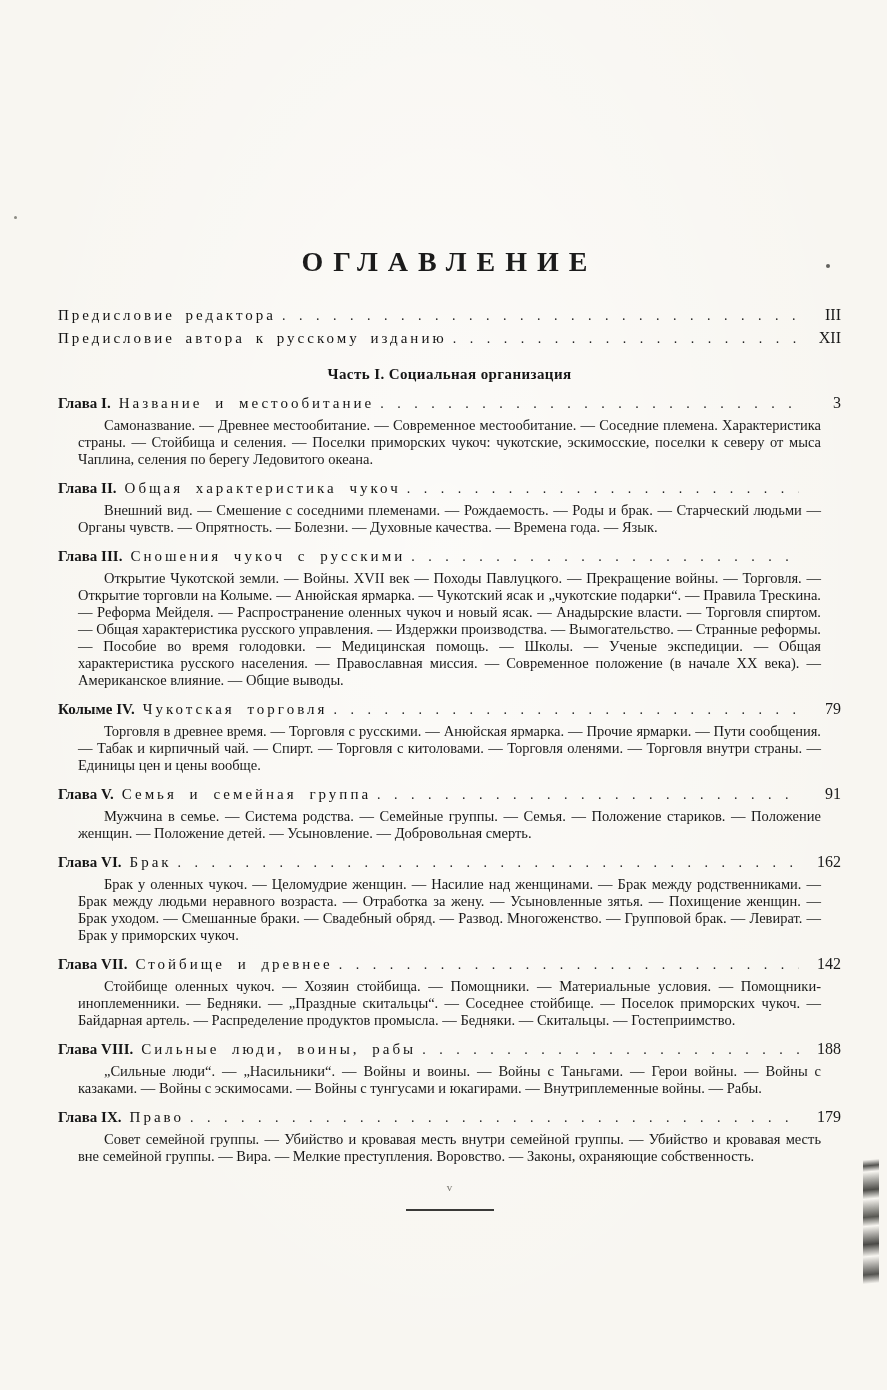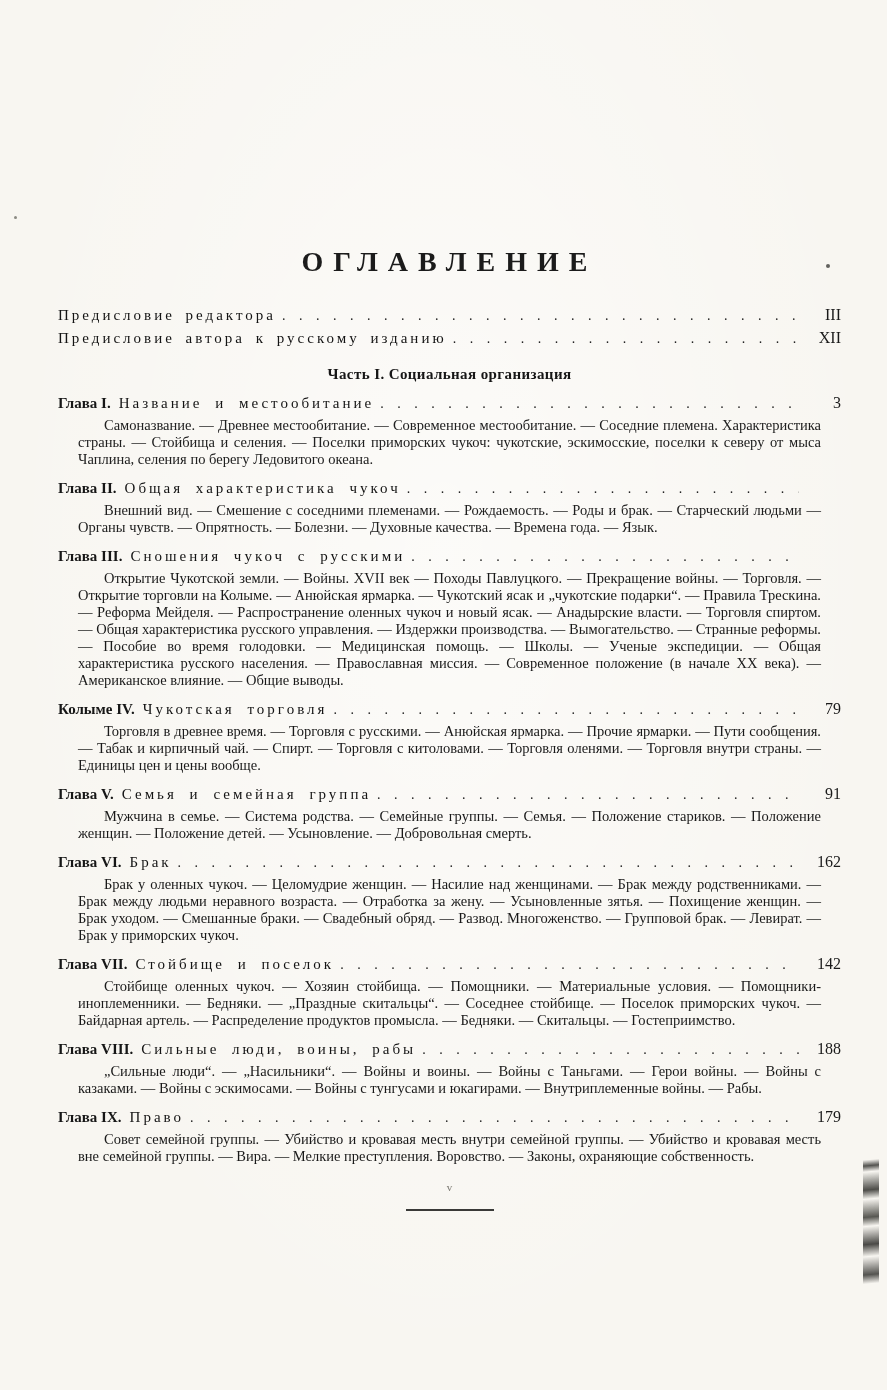--- a/index.html
+++ b/index.html
@@ -193,21 +193,21 @@
       <span class="ch-title">Брак</span>
       <span class="dots">. . . . . . . . . . . . . . . . . . . . . . . . . . . . . . . . . . . . . . . . . . . . . . . . . . . . . . . . . . . . . . . . . . . . . . . . . . . . . . . . </span>
       <span class="pageno">162</span>
     </div>
     <p class="summary">Брак у оленных чукоч. — Целомудрие женщин. — Насилие над женщинами. — Брак между родственниками. — Брак между людьми неравного возраста. — Отработка за жену. — Усыновленные зятья. — Похищение женщин. — Брак уходом. — Смешанные браки. — Свадебный обряд. — Развод. Многоженство. — Групповой брак. — Левират. — Брак у приморских чукоч.</p>
   </div>
 
   <div class="chapter">
     <div class="row">
       <span class="ch-label">Глава VII.</span>
-      <span class="ch-title">Стойбище и поселок</span>
+      <span class="ch-title">Стойбище и древнее</span>
       <span class="dots">. . . . . . . . . . . . . . . . . . . . . . . . . . . . . . . . . . . . . . . . . . . . . . . . . . . . . . . . . . . . . . . . . . . . . . . . . . . . . . . . </span>
       <span class="pageno">142</span>
     </div>
     <p class="summary">Стойбище оленных чукоч. — Хозяин стойбища. — Помощники. — Материальные условия. — Помощники-иноплеменники. — Бедняки. — „Праздные скитальцы“. — Соседнее стойбище. — Поселок приморских чукоч. — Байдарная артель. — Распределение продуктов промысла. — Бедняки. — Скитальцы. — Гостеприимство.</p>
   </div>
 
   <div class="chapter">
     <div class="row">
       <span class="ch-label">Глава VIII.</span>
       <span class="ch-title">Сильные люди, воины, рабы</span>

